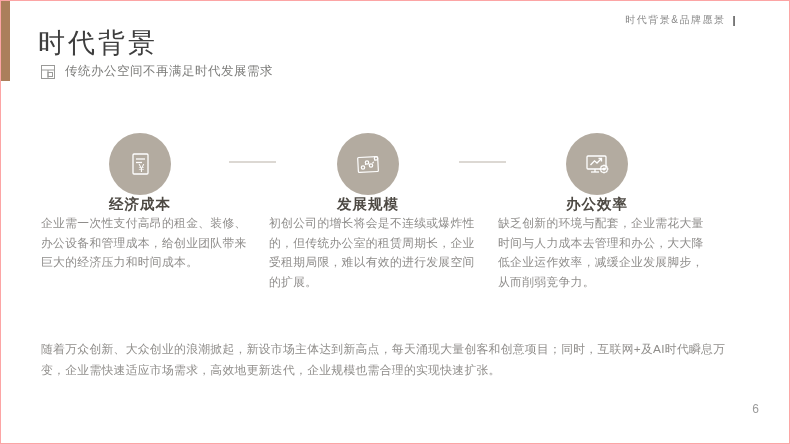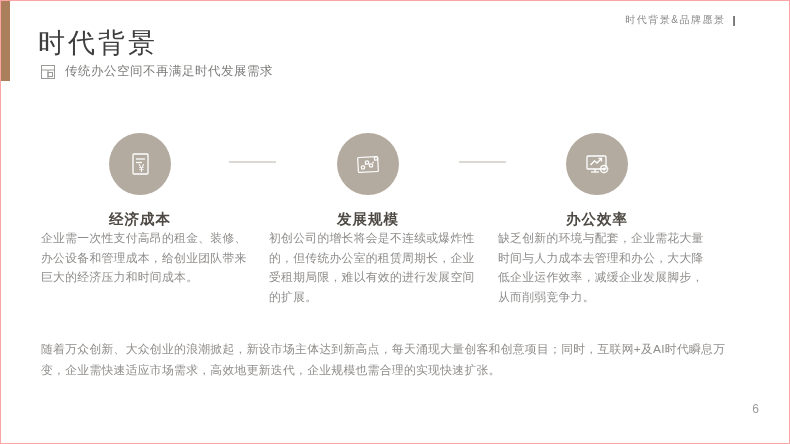--- a/index.html
+++ b/index.html
@@ -38,21 +38,20 @@
   .subtitle-row svg { flex:0 0 auto; display:block; }
   .col { position:absolute; top:128px; width:222px; }
   .col1 { left:40px; } .col2 { left:268px; } .col3 { left:497px; }
   .circle {
     width:62px; height:62px; border-radius:50%;
     background:#b3aba0;
     margin:4px 0 0 68px;
     display:flex; align-items:center; justify-content:center;
   }
   .col-label {
-    margin-top:15px;
     width:198px; text-align:center;
     font-family:"Liberation Serif","DejaVu Serif",serif;
     font-weight:bold; font-size:14.5px; color:#4d4943; letter-spacing:1px;
   }
   .col-text {
     width:216px;
     font-size:11.8px; line-height:19.5px; color:#8f8d8b;
     letter-spacing:0.3px;
   }
   .connector {

